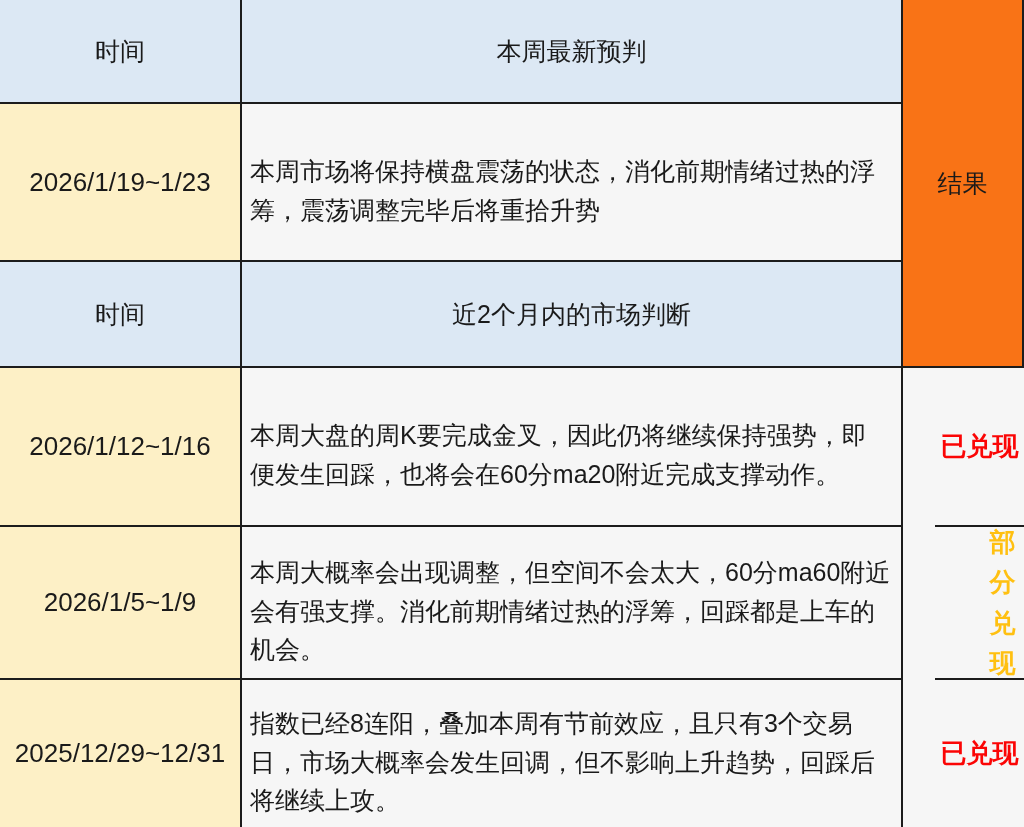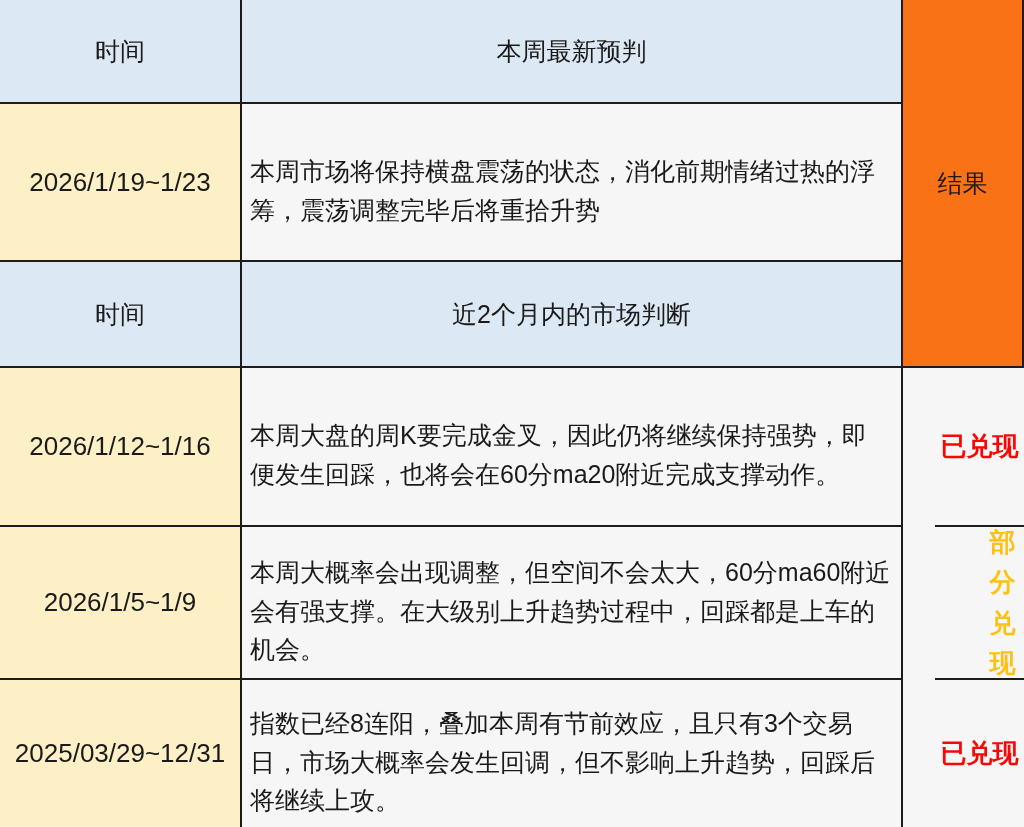--- a/index.html
+++ b/index.html
@@ -71,21 +71,21 @@
     <div class="cell body-cell">本周市场将保持横盘震荡的状态，消化前期情绪过热的浮筹，震荡调整完毕后将重拾升势</div>
 
     <div class="cell hdr">时间</div>
     <div class="cell hdr">近2个月内的市场判断</div>
 
     <div class="cell date">2026/1/12~1/16</div>
     <div class="cell body-cell">本周大盘的周K要完成金叉，因此仍将继续保持强势，即便发生回踩，也将会在60分ma20附近完成支撑动作。</div>
     <div class="cell result-cell last-col" style="color: rgb(251, 5, 5);">已兑现</div>
 
     <div class="cell date">2026/1/5~1/9</div>
-    <div class="cell body-cell">本周大概率会出现调整，但空间不会太大，60分ma60附近会有强支撑。在大级别上升趋势过程中，回踩都是上车的机会。</div>
+    <div class="cell body-cell">本周大概率会出现调整，但空间不会太大，60分ma60附近会有强支撑。消化前期情绪过热的浮筹，回踩都是上车的机会。</div>
     <div class="cell result-cell last-col" style="color: rgb(255, 192, 17); padding-left: 48px;">部分兑现</div>
 
-    <div class="cell date last-row">2025/03/29~12/31</div>
+    <div class="cell date last-row">2025/12/29~12/31</div>
     <div class="cell body-cell last-row">指数已经8连阳，叠加本周有节前效应，且只有3个交易日，市场大概率会发生回调，但不影响上升趋势，回踩后将继续上攻。</div>
     <div class="cell result-cell last-col last-row" style="color: rgb(251, 5, 5);">已兑现</div>
 
   </div>
 </div>
 
 </body></html>

